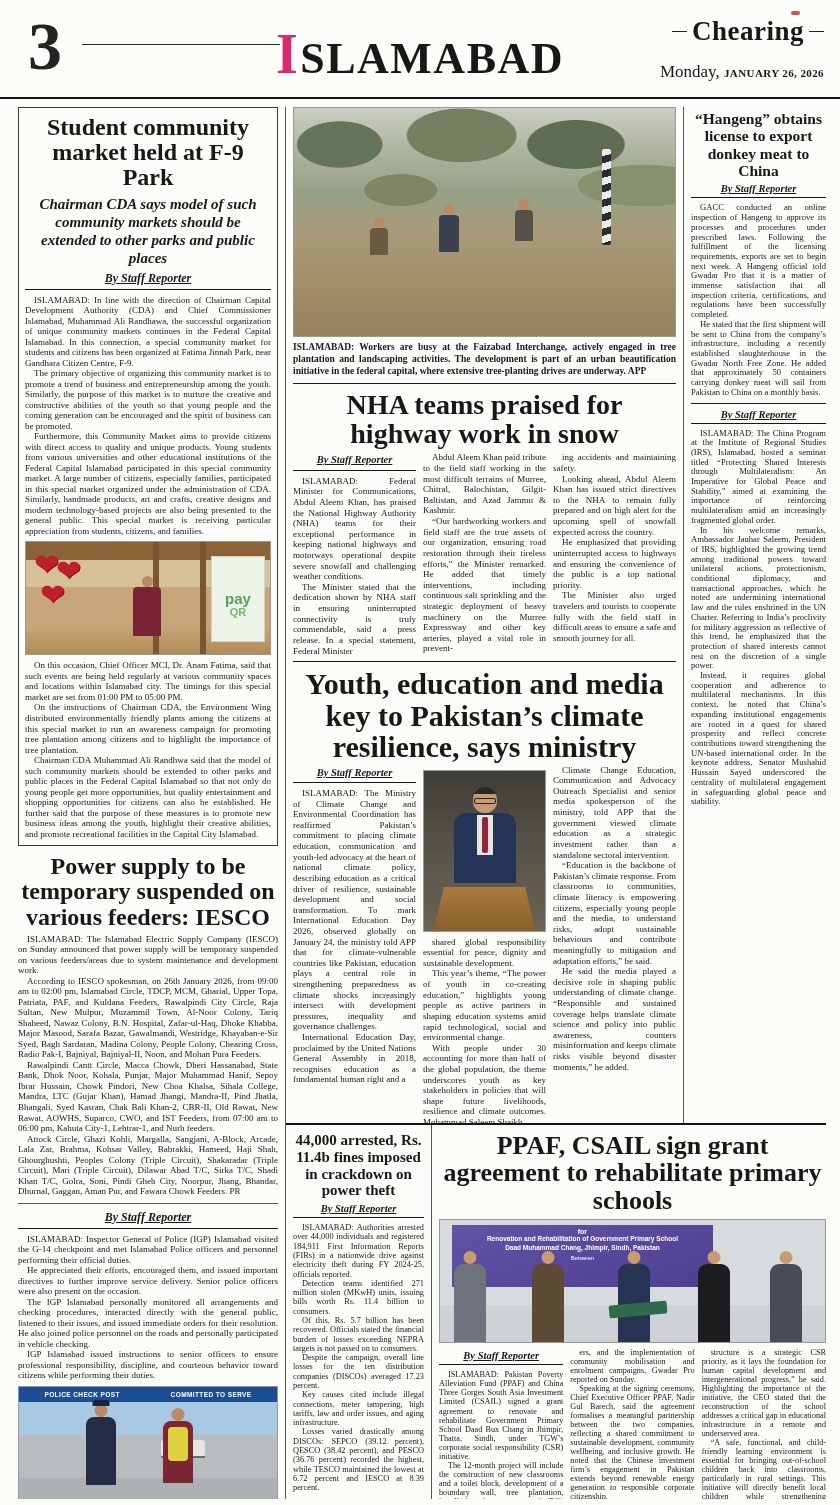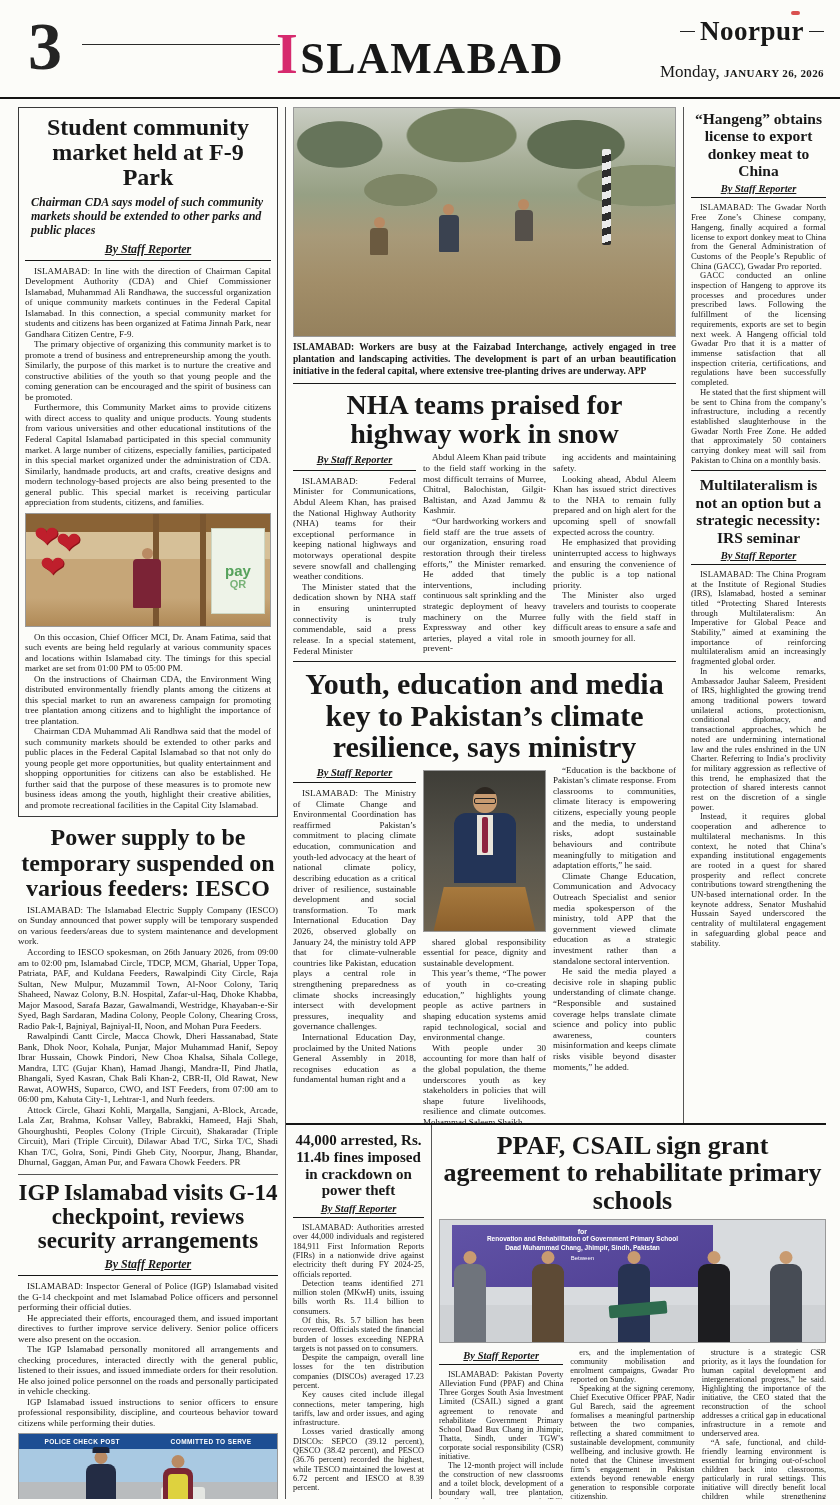--- a/index.html
+++ b/index.html
@@ -34,21 +34,21 @@
   .h{font-weight:bold;text-align:center;line-height:1.05;margin:3px 0 4px;}
   .h-student{font-size:24px;}
   .h-iesco{font-size:24px;margin-top:8px;}
   .h-igp{font-size:23px;}
   .h-nha{font-size:28px;margin:6px 0 4px;}
   .h-climate{font-size:30px;margin:6px 0 2px;}
   .h-arrested{font-size:15px;line-height:1.12;}
   .h-ppaf{font-size:26px;}
   .h-hangeng{font-size:15.5px;line-height:1.12;}
   .h-mult{font-size:15.5px;line-height:1.12;}
-  .subhead{font-weight:bold;font-style:italic;font-size:12px;line-height:1.2;margin:2px 6px 4px;}
+  .subhead{font-weight:bold;font-style:italic;text-align:center;font-size:15px;line-height:1.2;margin:2px 6px 4px;}
   .byline{text-align:center;font-weight:bold;font-style:italic;font-size:12px;
           border-bottom:1.3px solid #151515;padding-bottom:3px;margin:2px 0 5px;}
   .byline span{text-decoration:underline;}
   .byline.sm{font-size:10.5px;}
   .bt{font-size:9px;line-height:1.17;}
   .bt p{margin:0;text-indent:9px;text-align:justify;}
   .midcol .bt{font-size:9px;line-height:1.18;}
   .rightcol .bt{font-size:8.6px;line-height:1.13;}
   .arrestedcol .bt{font-size:8.3px;line-height:1.12;}
   .ppafcol .cols3 .bt{font-size:8.2px;line-height:1.1;}
@@ -123,21 +123,21 @@
 <div class="page">
 
   <div class="hdr">
     <div class="pagenum">3</div>
     <div class="mast-line"></div>
     <div class="sec-title"><span class="cap-i">I</span><span>SLAMABAD</span></div>
     <div class="mast-right">
       <div class="patriot-row">
         <span class="urdu-mark"></span>
         <span class="dash"></span>
-        <span>Noorpur</span>
+        <span>Chearing</span>
         <span class="dash"></span>
       </div>
       <div class="date-line"><span>Monday,</span> <span class="date-caps">JANUARY 26, 2026</span></div>
     </div>
   </div>
 
   <div class="content">
 
     <div class="leftcol">
 
@@ -176,21 +176,20 @@
           <p>ISLAMABAD: The Islamabad Electric Supply Company (IESCO) on Sunday announced that power supply will be temporary suspended on various feeders/areas due to system maintenance and development work.</p>
           <p>According to IESCO spokesman, on 26th January 2026, from 09:00 am to 02:00 pm, Islamabad Circle, TDCP, MCM, Gharial, Upper Topa, Patriata, PAF, and Kuldana Feeders, Rawalpindi City Circle, Raja Sultan, New Mulpur, Muzammil Town, Al-Noor Colony, Tariq Shaheed, Nawaz Colony, B.N. Hospital, Zafar-ul-Haq, Dhoke Khabba, Major Masood, Sarafa Bazar, Gawalmandi, Westridge, Khayaban-e-Sir Syed, Bagh Sardaran, Madina Colony, People Colony, Chearing Cross, Radio Pak-I, Bajniyal, Bajniyal-II, Noon, and Mohan Pura Feeders.</p>
           <p>Rawalpindi Cantt Circle, Macca Chowk, Dheri Hassanabad, State Bank, Dhok Noor, Kohala, Punjar, Major Muhammad Hanif, Sepoy Ibrar Hussain, Chowk Pindori, New Choa Khalsa, Sihala College, Mandra, LTC (Gujar Khan), Hamad Jhangi, Mandra-II, Pind Jhatla, Bhangali, Syed Kasran, Chak Bali Khan-2, CBR-II, Old Rawat, New Rawat, AOWHS, Suparco, CWO, and IST Feeders, from 07:00 am to 06:00 pm, Kahuta City-1, Lehtrar-1, and Nurh feeders.</p>
           <p>Attock Circle, Ghazi Kohli, Margalla, Sangjani, A-Block, Arcade, Lala Zar, Brahma, Kohsar Valley, Babrakki, Hameed, Haji Shah, Ghourghushti, Peoples Colony (Triple Circuit), Shakaradar (Triple Circuit), Mari (Triple Circuit), Dilawar Abad T/C, Sirka T/C, Shadi Khan T/C, Golra, Soni, Pindi Gheb City, Noorpur, Jhang, Bhandar, Dhurnal, Gaggan, Aman Pur, and Fawara Chowk Feeders. PR</p>
         </div>
       </div>
 
       <hr class="thin">
 
       <div>
-        <div class="h h-igp">IGP Islamabad visits G-14 checkpoint, reviews security arrangements</div>
         <div class="byline"><span>By Staff Reporter</span></div>
         <div class="bt">
           <p>ISLAMABAD: Inspector General of Police (IGP) Islamabad visited the G-14 checkpoint and met Islamabad Police officers and personnel performing their official duties.</p>
           <p>He appreciated their efforts, encouraged them, and issued important directives to further improve service delivery. Senior police officers were also present on the occasion.</p>
           <p>The IGP Islamabad personally monitored all arrangements and checking procedures, interacted directly with the general public, listened to their issues, and issued immediate orders for their resolution. He also joined police personnel on the roads and personally participated in vehicle checking.</p>
           <p>IGP Islamabad issued instructions to senior officers to ensure professional responsibility, discipline, and courteous behavior toward citizens while performing their duties.</p>
         </div>
         <div class="ph ph-checkpoint">
           <div class="cp-banner">
             <span>POLICE CHECK POST</span>
@@ -267,43 +266,41 @@
                   <div class="pod-body"></div>
                   <div class="pod-shirt"></div>
                   <div class="pod-tie"></div>
                   <div class="pod-desk"></div>
                 </div>
                 <p>shared global responsibility essential for peace, dignity and sustainable development.</p>
                 <p>This year’s theme, “The power of youth in co-creating education,” highlights young people as active partners in shaping education systems amid rapid technological, social and environmental change.</p>
                 <p>With people under 30 accounting for more than half of the global population, the theme underscores youth as key stakeholders in policies that will shape future livelihoods, resilience and climate outcomes. Mohammad Saleem Shaikh,</p>
               </div>
               <div class="bt">
+                <p>Climate Change Education, Communication and Advocacy Outreach Specialist and senior media spokesperson of the ministry, told APP that the government viewed climate education as a strategic investment rather than a standalone sectoral intervention.</p>
                 <p>“Education is the backbone of Pakistan’s climate response. From classrooms to communities, climate literacy is empowering citizens, especially young people and the media, to understand risks, adopt sustainable behaviours and contribute meaningfully to mitigation and adaptation efforts,” he said.</p>
-                <p>Climate Change Education, Communication and Advocacy Outreach Specialist and senior media spokesperson of the ministry, told APP that the government viewed climate education as a strategic investment rather than a standalone sectoral intervention.</p>
                 <p>He said the media played a decisive role in shaping public understanding of climate change. “Responsible and sustained coverage helps translate climate science and policy into public awareness, counters misinformation and keeps climate risks visible beyond disaster moments,” he added.</p>
               </div>
             </div>
           </div>
         </div>
 
         <div class="rightcol">
           <div>
             <div class="h h-hangeng">“Hangeng” obtains license to export donkey meat to China</div>
             <div class="byline sm"><span>By Staff Reporter</span></div>
             <div class="bt">
-              <p>ISLAMABAD: The Gwadar North Free Zone’s Chinese company, Hangeng, finally acquired a formal license to export donkey meat to China from the General Administration of Customs of the People’s Republic of China (GACC), Gwadar Pro reported.</p>
               <p>GACC conducted an online inspection of Hangeng to approve its processes and procedures under prescribed laws. Following the fulfillment of the licensing requirements, exports are set to begin next week. A Hangeng official told Gwadar Pro that it is a matter of immense satisfaction that all inspection criteria, certifications, and regulations have been successfully completed.</p>
               <p>He stated that the first shipment will be sent to China from the company’s infrastructure, including a recently established slaughterhouse in the Gwadar North Free Zone. He added that approximately 50 containers carrying donkey meat will sail from Pakistan to China on a monthly basis.</p>
             </div>
           </div>
 
           <hr class="rule">
 
           <div>
-            <div class="h h-mult">Multilateralism is not an option but a strategic necessity: IRS seminar</div>
             <div class="byline sm"><span>By Staff Reporter</span></div>
             <div class="bt">
               <p>ISLAMABAD: The China Program at the Institute of Regional Studies (IRS), Islamabad, hosted a seminar titled “Protecting Shared Interests through Multilateralism: An Imperative for Global Peace and Stability,” aimed at examining the importance of reinforcing multilateralism amid an increasingly fragmented global order.</p>
               <p>In his welcome remarks, Ambassador Jauhar Saleem, President of IRS, highlighted the growing trend among traditional powers toward unilateral actions, protectionism, conditional diplomacy, and transactional approaches, which he noted are undermining international law and the rules enshrined in the UN Charter. Referring to India’s proclivity for military aggression as reflective of this trend, he emphasized that the protection of shared interests cannot rest on the discretion of a single power.</p>
               <p>Instead, it requires global cooperation and adherence to multilateral mechanisms. In this context, he noted that China’s expanding institutional engagements are rooted in a quest for shared prosperity and reflect concrete contributions toward strengthening the UN-based international order. In the keynote address, Senator Mushahid Hussain Sayed underscored the centrality of multilateral engagement in safeguarding global peace and stability.</p>
             </div>
           </div>
         </div>
       </div>
 

